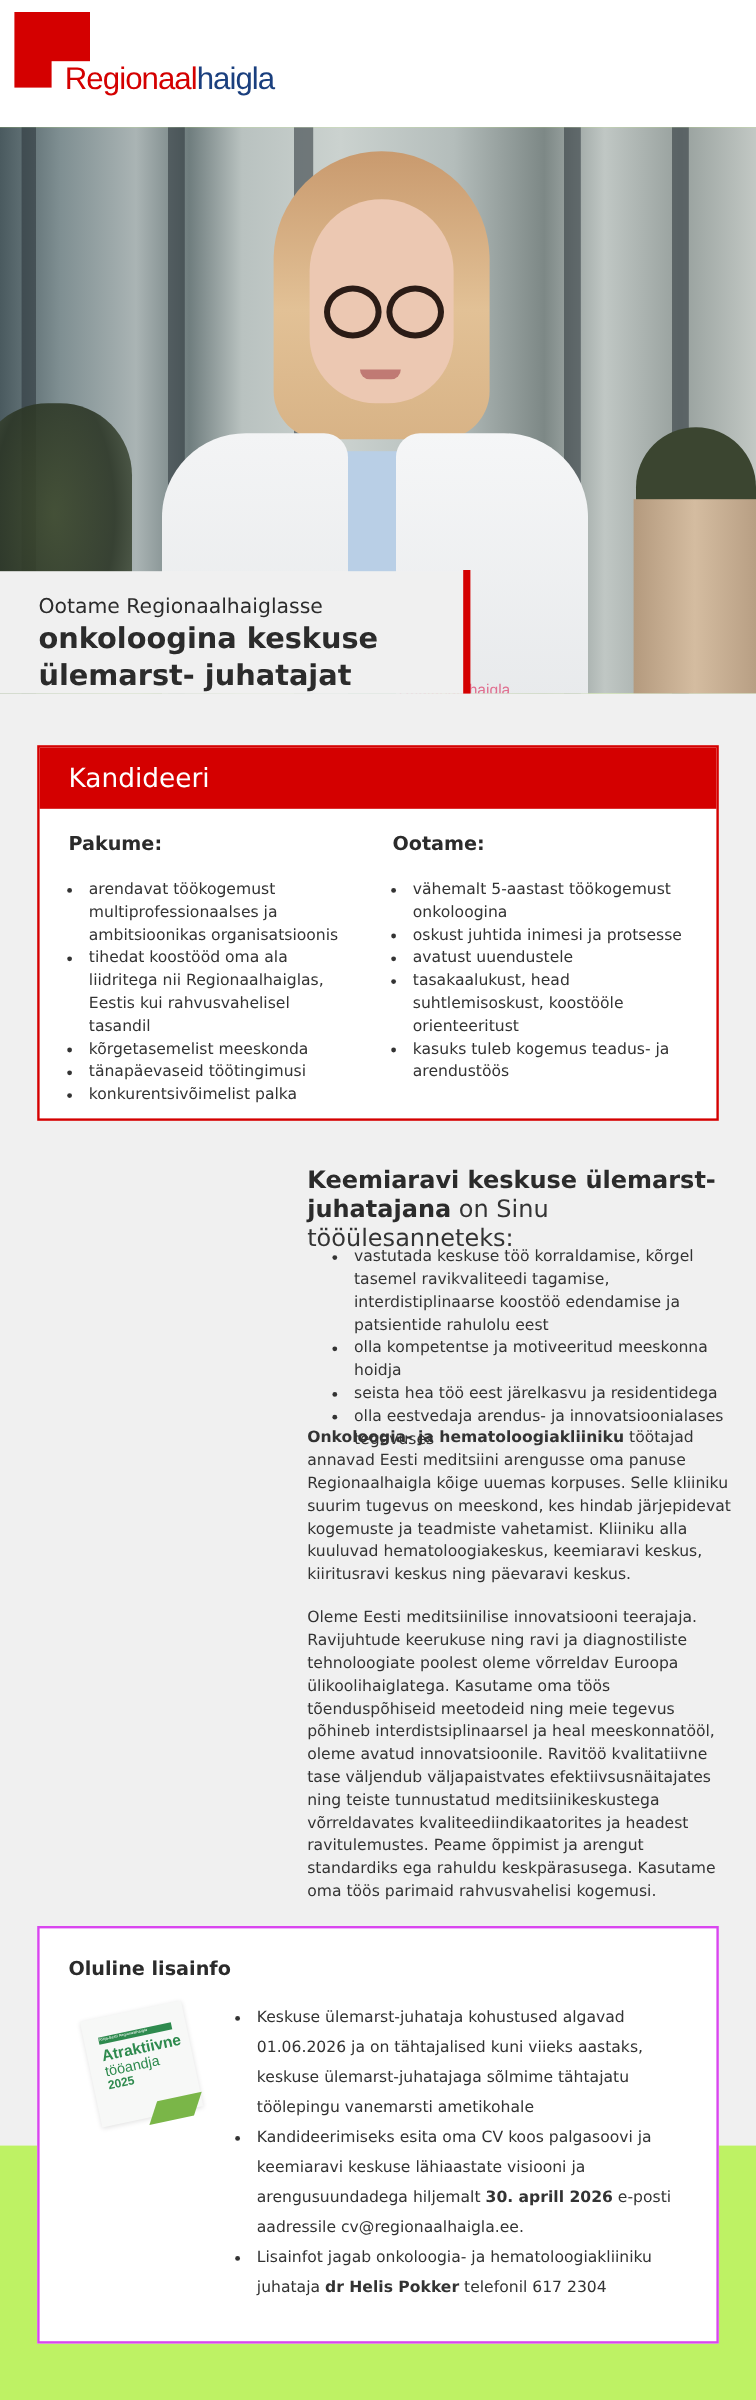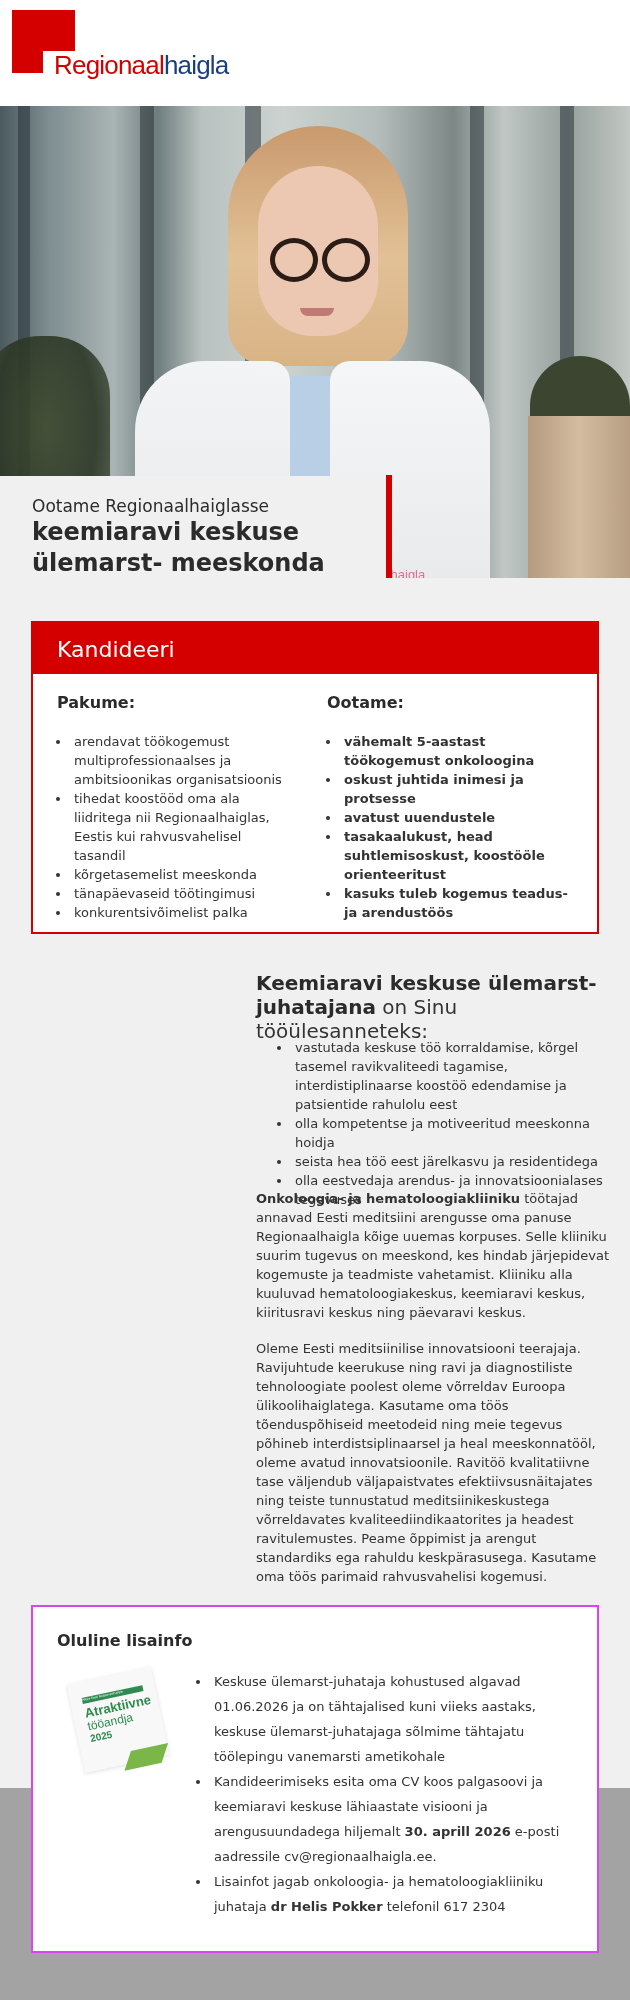--- a/index.html
+++ b/index.html
@@ -2,21 +2,21 @@
 <html><head>
   <meta charset="utf-8">
   <style>
     * { box-sizing: border-box; margin: 0; padding: 0; }
     html, body { width: 630px; }
     body {
       font-family: "DejaVu Sans", sans-serif;
       color: #333333;
       background: #ffffff;
     }
-    .page { position: relative; width: 630px; height: 2000px; background: #a3a3a3; overflow: hidden; }
+    .page { position: relative; width: 630px; height: 2000px; background: #bef264; overflow: hidden; }
 
     
     .header { position: absolute; left: 0; top: 0; width: 630px; height: 106px; background: #ffffff; }
     .logo { position: absolute; left: 12px; top: 10px; width: 220px; height: 70px; }
     .logo-square {
       position: absolute; left: 0; top: 0; width: 63px; height: 63px; background: #d40000;
     }
     .logo-square-cut {
       position: absolute; left: 31px; top: 41px; width: 40px; height: 30px; background: #ffffff;
     }
@@ -121,36 +121,36 @@
     </div>
   </div>
 
   <div class="title-panel">
     <div class="title-bg"></div>
     <div class="title-redbar"></div>
     <div class="below-bg"></div>
   </div>
 
   <div class="subtitle">Ootame Regionaalhaiglasse</div>
-  <h1 class="title">keemiaravi keskuse ülemarst- meeskonda</h1>
+  <h1 class="title">onkoloogina keskuse ülemarst- juhatajat</h1>
 
   <div class="apply-box">
     <div class="apply-head">
       <span>Kandideeri</span>
     </div>
     <div class="col-h" style="left:24px;">Pakume:</div>
     <ul class="list" style="left:18px; top:109px; width:240px;">
       <li>arendavat töökogemust multiprofessionaalses ja ambitsioonikas organisatsioonis</li>
       <li>tihedat koostööd oma ala liidritega nii Regionaalhaiglas, Eestis kui rahvusvahelisel tasandil</li>
       <li>kõrgetasemelist meeskonda</li>
       <li>tänapäevaseid töötingimusi</li>
       <li>konkurentsivõimelist palka</li>
     </ul>
     <div class="col-h" style="left:294px;">Ootame:</div>
-    <ul class="list" style="left:288px; top:109px; width:260px;font-weight:bold;">
+    <ul class="list" style="left:288px; top:109px; width:260px;">
       <li>vähemalt 5-aastast töökogemust onkoloogina</li>
       <li>oskust juhtida inimesi ja protsesse</li>
       <li>avatust uuendustele</li>
       <li>tasakaalukust, head suhtlemisoskust, koostööle orienteeritust</li>
       <li>kasuks tuleb kogemus teadus- ja arendustöös</li>
     </ul>
   </div>
 
   <div class="duties-intro">
     <b>Keemiaravi keskuse ülemarst-juhatajana</b><span> on Sinu tööülesanneteks:</span>

